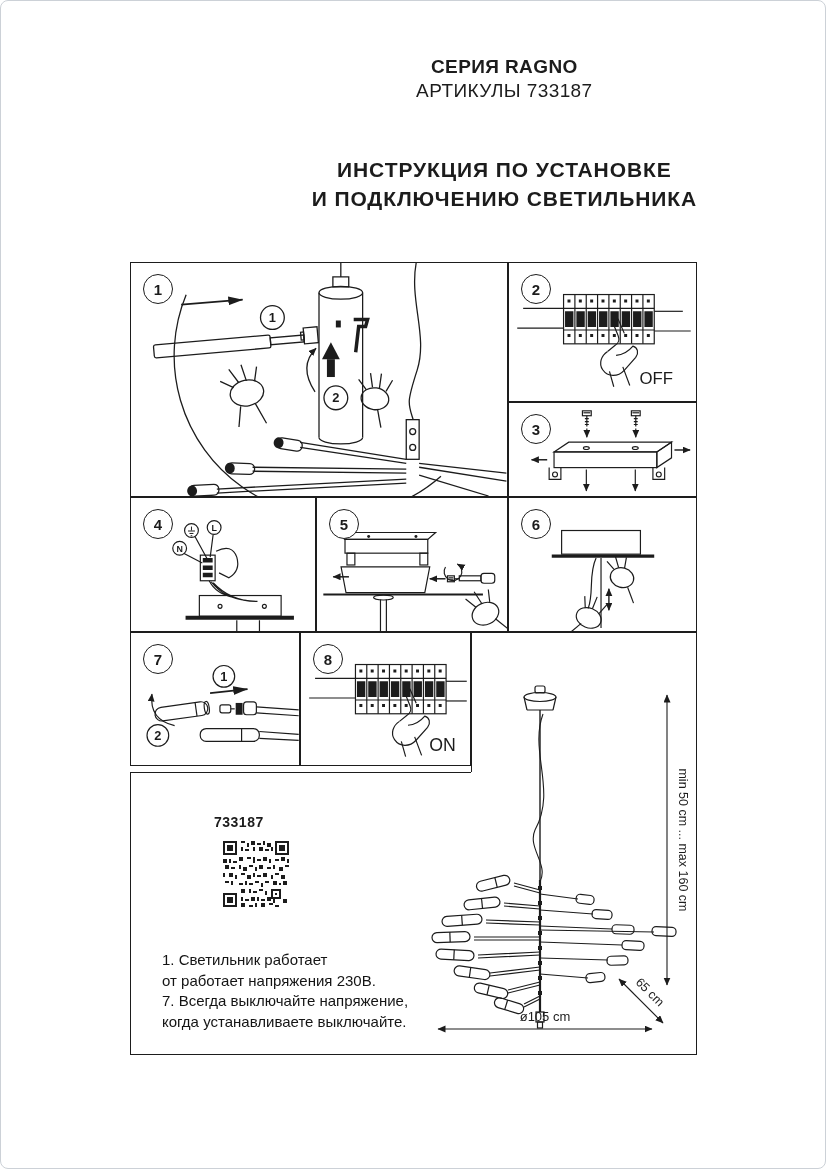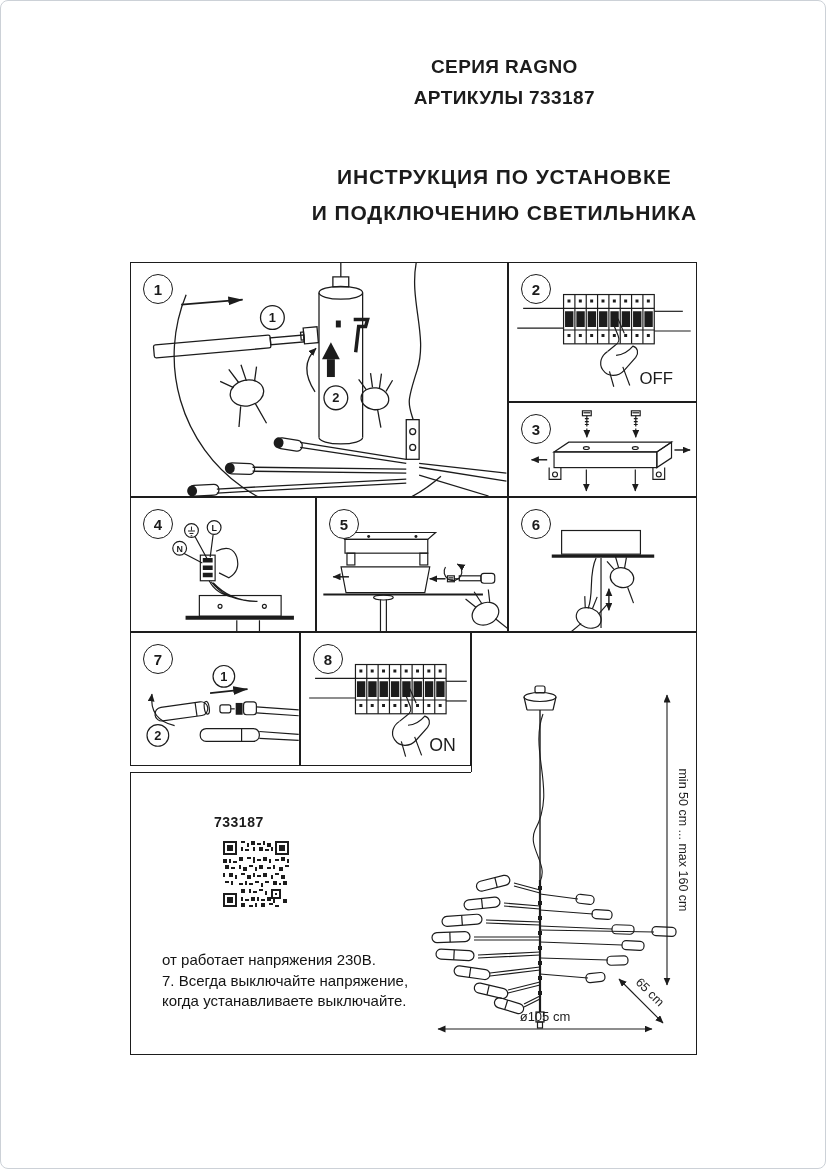--- a/index.html
+++ b/index.html
@@ -1,23 +1,23 @@
 <!DOCTYPE html>
 <html><head>
 <meta charset="utf-8">
 <style>
   html,body{margin:0;padding:0;background:#fff;}
   body{width:826px;height:1169px;position:relative;overflow:hidden;
        font-family:"Liberation Sans",sans-serif;color:#1c1c1c;}
   .page-frame{position:absolute;inset:0;border:1px solid #ccd1d7;border-radius:8px;pointer-events:none;}
   .header{position:absolute;top:56px;right:129px;text-align:center;}
   .h-series{font-size:19px;font-weight:700;letter-spacing:.4px;}
-  .h-article{font-size:19px;font-weight:700;letter-spacing:.4px;margin-top:9px;}
+  .h-article{font-size:19px;font-weight:400;letter-spacing:.4px;margin-top:2px;}
   .h-instr{font-size:21px;font-weight:700;letter-spacing:.9px;margin-top:56px;}
-  .h-instr2{font-size:21px;font-weight:700;letter-spacing:.9px;margin-top:12px;}
+  .h-instr2{font-size:21px;font-weight:700;letter-spacing:.9px;margin-top:5px;}
   .panel{position:absolute;border:1.6px solid #1d1d1d;box-sizing:border-box;}
   .noborder-b{border-bottom:none;}
   .noborder-t{border-top:none;}
   .tseg{position:absolute;border-top:1.6px solid #1d1d1d;height:0;}
   .art{position:absolute;left:0;top:0;width:100%;height:100%;}
   .badge{position:absolute;top:11px;left:12px;width:28px;height:28px;border:1.6px solid #1d1d1d;
          border-radius:50%;display:flex;align-items:center;justify-content:center;
          font-size:15px;font-weight:700;background:#fff;z-index:3;}
   .lamp-art{position:absolute;left:430px;top:640px;width:267px;height:412px;z-index:5;}
   svg text{font-family:"Liberation Sans",sans-serif;}
@@ -353,20 +353,21 @@
     <rect width="33" height="33" fill="#fff"></rect>
     <path fill="#1c1c1c" d="M0,0h7v7h-7z M26,0h7v7h-7z M0,26h7v7h-7z"></path>
     <path fill="#fff" d="M1,1h5v5h-5z M27,1h5v5h-5z M1,27h5v5h-5z"></path>
     <path fill="#1c1c1c" d="M2,2h3v3h-3z M28,2h3v3h-3z M2,28h3v3h-3z"></path>
     <path fill="#1c1c1c" d="M24,24h5v5h-5z"></path>
       <path fill="#fff" d="M25,25h3v3h-3z"></path>
       <path fill="#1c1c1c" d="M26,26h1v1h-1z"></path>
     <path fill="#1c1c1c" d="M9,0h2v1h-2z M12,1h1v2h-1z M14,0h2v2h-2z M17,1h2v1h-2z M20,0h1v2h-1z M22,1h2v2h-2z M9,3h1v2h-1z M11,4h2v1h-2z M15,3h1v2h-1z M18,3h2v2h-2z M21,4h2v1h-2z M24,3h1v2h-1z M8,8h2v2h-2z M12,8h2v1h-2z M0,9h2v2h-2z M3,9h1v2h-1z M5,10h2v1h-2z M15,8h1v3h-1z M17,9h2v1h-2z M20,8h2v2h-2z M23,9h1v2h-1z M26,9h2v1h-2z M29,8h2v2h-2z M32,9h1v2h-1z M1,12h2v2h-2z M4,13h2v1h-2z M8,12h1v2h-1z M10,13h2v2h-2z M13,12h2v1h-2z M16,13h1v2h-1z M18,12h2v2h-2z M22,13h2v1h-2z M25,12h1v2h-1z M28,13h2v2h-2z M31,12h2v1h-2z M0,16h1v2h-1z M3,16h2v2h-2z M6,17h1v2h-1z M9,16h2v1h-2z M12,17h2v2h-2z M15,16h1v2h-1z M17,17h2v1h-2z M20,16h2v2h-2z M24,17h1v2h-1z M26,16h2v1h-2z M29,17h2v2h-2z M1,20h2v1h-2z M4,20h1v2h-1z M8,21h2v1h-2z M11,20h1v2h-1z M13,21h2v1h-2z M16,20h2v1h-2z M19,21h1v2h-1z M21,20h2v1h-2z M25,20h2v2h-2z M28,21h1v1h-1z M30,20h2v2h-2z M9,24h2v2h-2z M13,24h1v2h-1z M15,25h2v1h-2z M18,24h2v1h-2z M21,25h1v2h-1z M9,28h1v2h-1z M11,29h2v1h-2z M14,28h2v2h-2z M17,28h1v2h-1z M19,29h2v1h-2z M22,28h2v2h-2z M25,29h1v2h-1z M27,28h2v1h-2z M30,29h2v2h-2z M9,31h2v2h-2z M13,32h2v1h-2z M16,31h1v2h-1z M19,31h2v2h-2z M23,31h2v1h-2z M26,32h2v1h-2z"></path>
   </svg>
   <div class="notes">
+    <div>1. Светильник работает</div>
     <div>от работает напряжения 230В.</div>
     <div>7. Всегда выключайте напряжение,</div>
     <div>когда устанавливаете выключайте.</div>
   </div>
 </div>
 <div class="tseg" style="left:130px;top:772px;width:341px;"></div>
 
 <svg class="lamp-art" viewBox="0 0 267 412">
   <g stroke="#1c1c1c" fill="none" stroke-width="1.2">
     <g>

